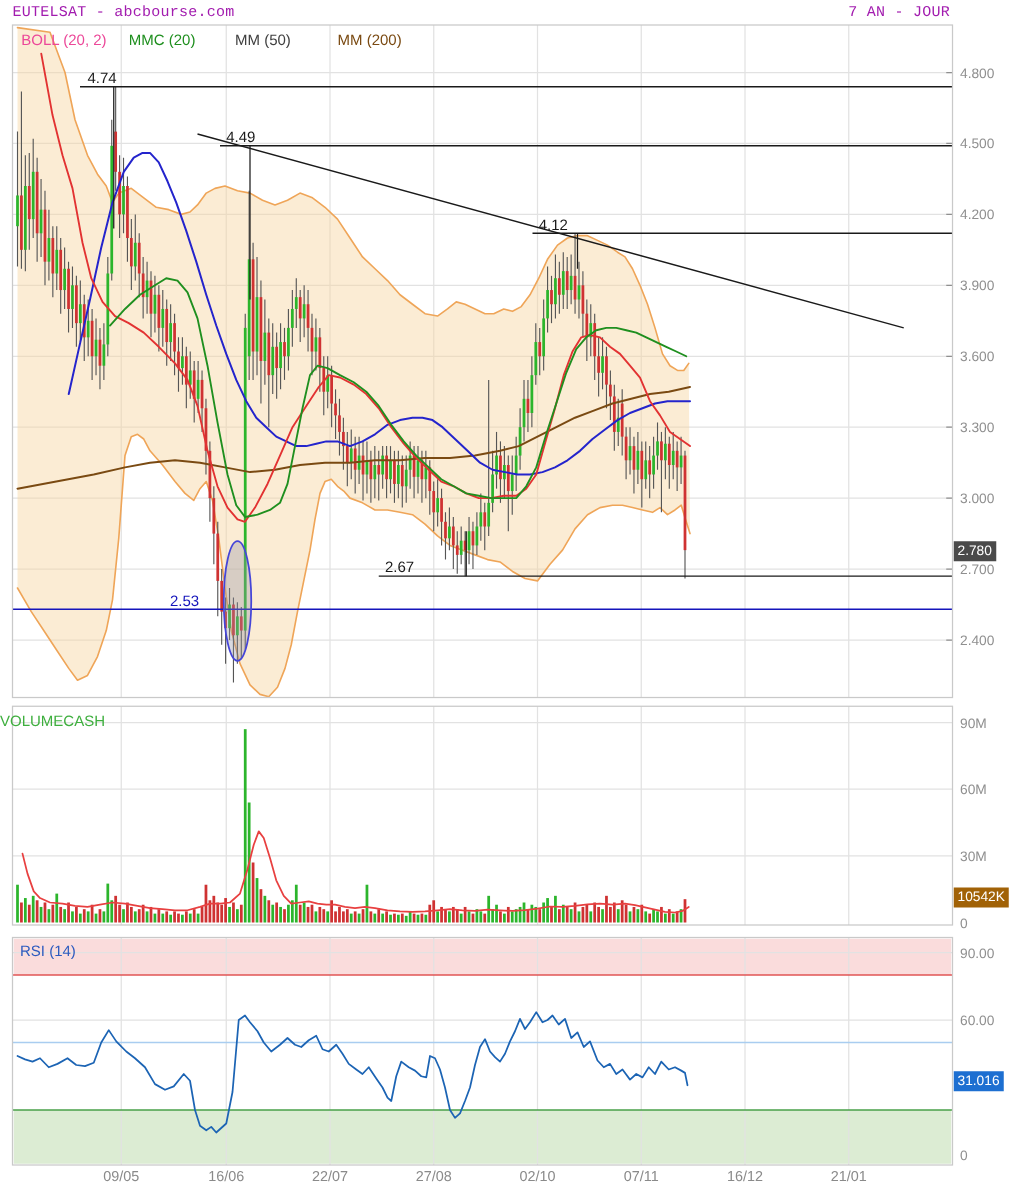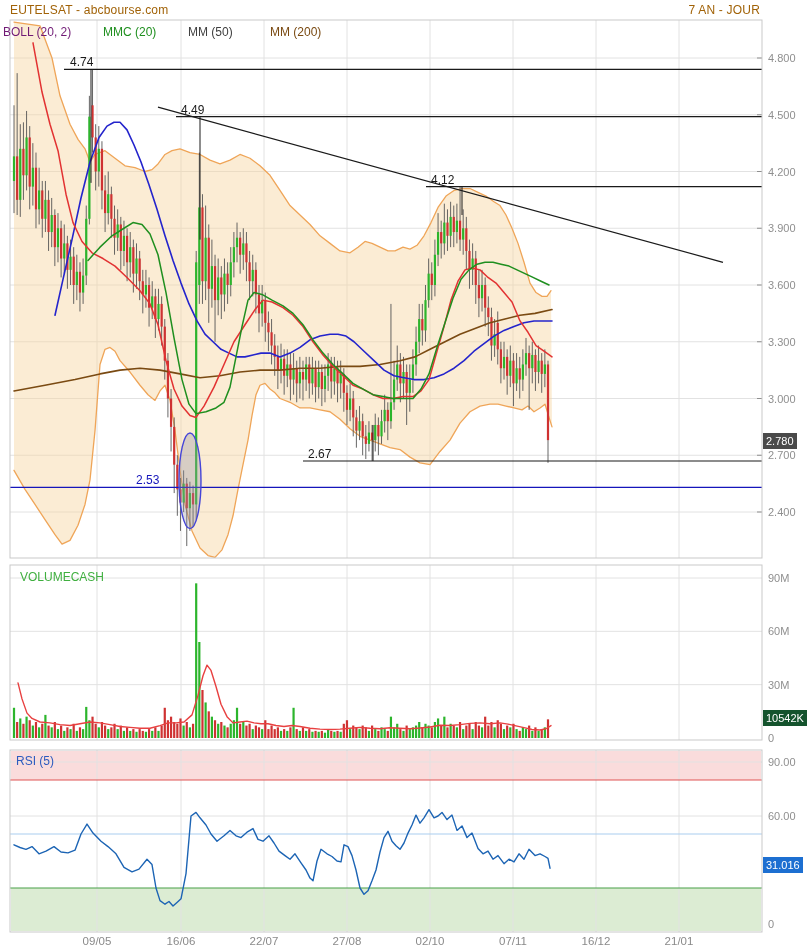--- a/index.html
+++ b/index.html
@@ -1,31 +1,31 @@
 <!DOCTYPE html>
 <html><head>
 <meta charset="utf-8">
 <style>
   html,body{margin:0;padding:0;background:#fff;}
   body{font-family:"Liberation Sans", sans-serif;}
   #stage{position:relative;width:810px;height:948px;background:#fff;overflow:hidden;}
-  .hdr{position:absolute;top:3px;font-size:12px;color:#a16207;letter-spacing:.2px;}
+  .hdr{position:absolute;top:3px;font-size:12px;color:#a21caf;letter-spacing:.2px;font-family:Liberation Mono, monospace;}
   #title{left:10px;}
   #period{left:640px;width:120px;text-align:right;}
   .legend-item{position:absolute;top:25px;font-size:12px;white-space:nowrap;cursor:default;}
-  #lg-boll{left:3px;color:#701a75;}
+  #lg-boll{left:17px;color:#ec4899;}
   #lg-mmc{left:103px;color:#1f8f1f;text-align:right;}
   #lg-mm50{left:188px;color:#404040;}
   #lg-mm200{left:270px;color:#7a4a12;text-align:right;}
   .panel-label{position:absolute;font-size:12px;}
-  #vol-label{left:20px;top:570px;color:#3faf3f;text-align:center;}
+  #vol-label{left:0;top:570px;color:#3faf3f;text-align:center;}
   #rsi-label{left:16px;top:754px;color:#2d5bbf;}
   .badge{position:absolute;left:763px;color:#fff;font-size:11px;line-height:16px;padding:0 3px;white-space:nowrap;}
   #badge-price{top:433px;background:#4a4a4a;}
-  #badge-vol{top:710px;background:#14532d;}
+  #badge-vol{top:710px;background:#a16207;}
   #badge-rsi{top:857px;background:#1d6fd1;}
   svg{position:absolute;left:0;top:0;}
   text{font-family:"Liberation Sans", sans-serif;}
 </style>
 </head>
 <body>
 
 <div id="stage">
   <div class="hdr" id="title">EUTELSAT - abcbourse.com</div>
   <div class="hdr" id="period">7 AN - JOUR</div>
@@ -668,18 +668,18 @@
         <text x="679" y="945" fill="#8a8a8a" font-size="11.5" text-anchor="middle">21/01</text>
       </g>
     </svg>
 
   <span class="legend-item" id="lg-boll">BOLL (20, 2)</span>
   <span class="legend-item" id="lg-mmc">MMC (20)</span>
   <span class="legend-item" id="lg-mm50">MM (50)</span>
   <span class="legend-item" id="lg-mm200">MM (200)</span>
 
   <span class="panel-label" id="vol-label">VOLUMECASH</span>
-  <span class="panel-label" id="rsi-label">RSI (5)</span>
+  <span class="panel-label" id="rsi-label">RSI (14)</span>
 
   <span class="badge" id="badge-price">2.780</span>
   <span class="badge" id="badge-vol">10542K</span>
   <span class="badge" id="badge-rsi">31.016</span>
 </div>
 
 </body></html>

